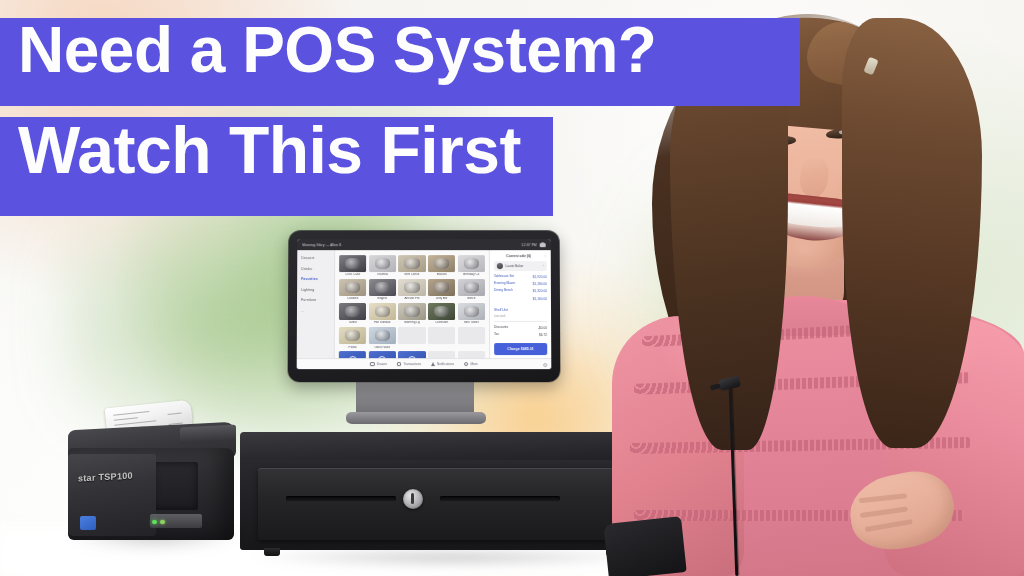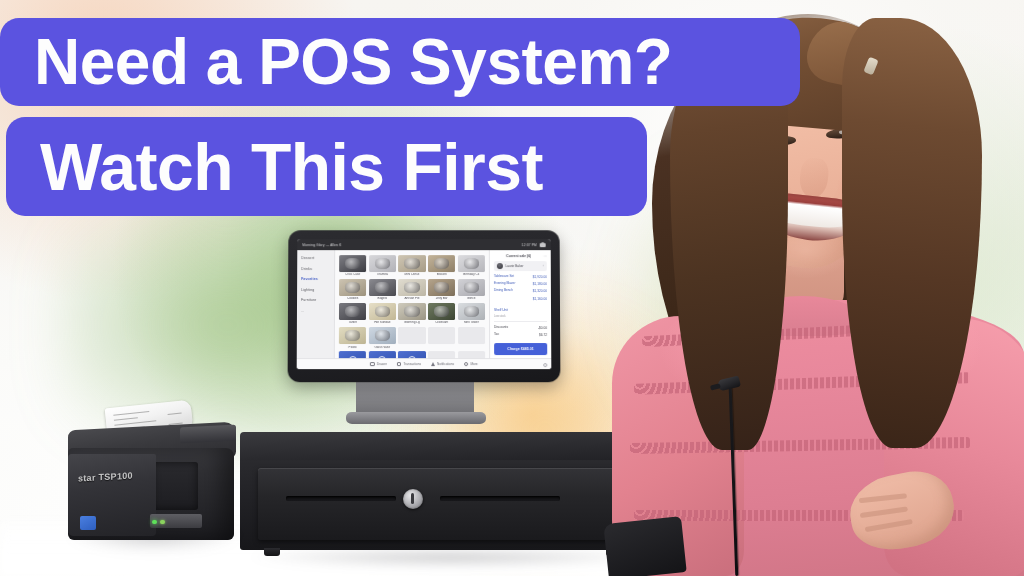--- a/index.html
+++ b/index.html
@@ -43,35 +43,34 @@
   .bg-table {
     position:absolute; left:0; top:520px; width:100%; height:56px;
     background:linear-gradient(180deg, rgba(255,255,255,0.55), #ffffff 55%);
     filter:blur(4px);
   }
 
   
   .banner {
     position:absolute;
     background:var(--accent);
-    display:flex; align-items:center;
-    padding-left:34px;
+    display:flex; align-items:flex-start;
+    padding-left:18px;
     z-index:40;
-    border-radius:19px;
   }
   .banner span {
     color:#fdfdfd;
     font-weight:bold;
     letter-spacing:-0.5px;
     white-space:nowrap;
     line-height:1;
   }
   #banner-1 { left:0; top:18px; width:800px; height:88px; }
   #banner-1 span { font-size:64px; }
-  #banner-2 { left:0; top:117px; width:641px; height:99px;margin-left:6px; }
+  #banner-2 { left:0; top:117px; width:553px; height:99px; }
   #banner-2 span { font-size:66px; }
 
   
   .printer { position:absolute; left:62px; top:396px; width:180px; height:162px; z-index:20; }
   .pr-shadow {
     position:absolute; left:4px; top:122px; width:176px; height:34px;
     background:radial-gradient(ellipse at 50% 50%, rgba(90,90,95,0.30), rgba(255,255,255,0) 70%);
     filter:blur(6px);
   }
   .pr-paper {

